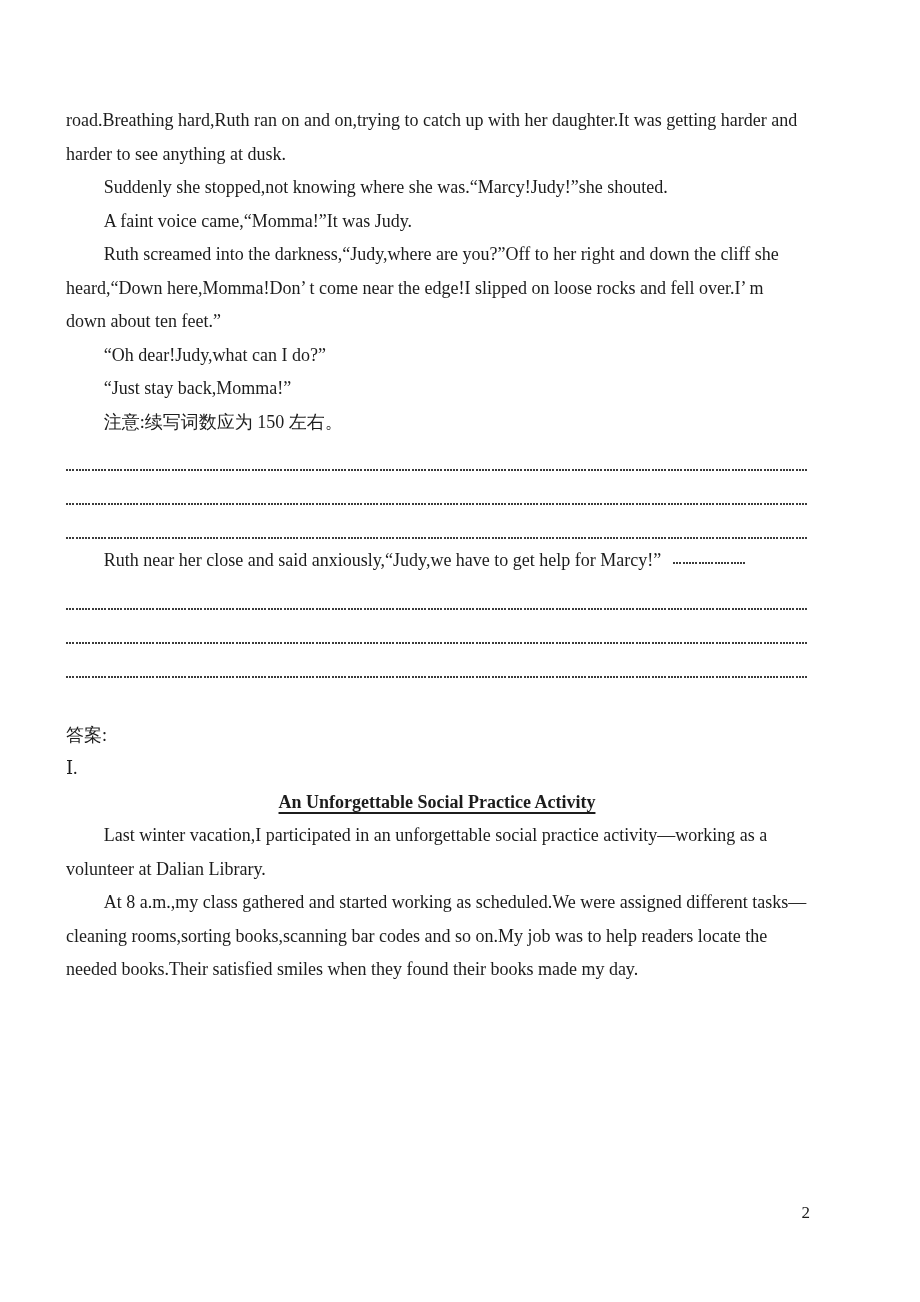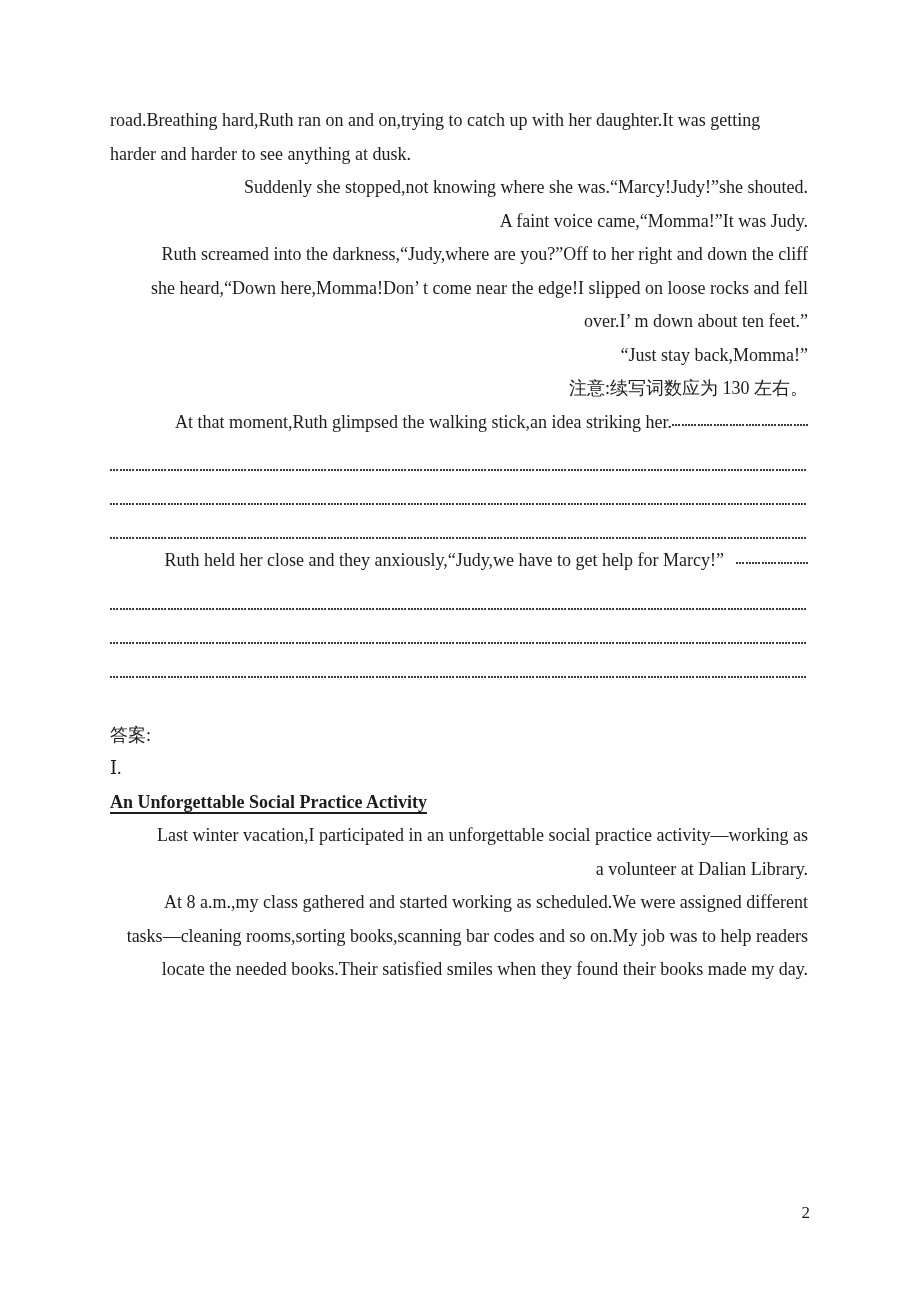--- a/index.html
+++ b/index.html
@@ -7,34 +7,33 @@
     padding: 0;
     background: #ffffff;
   }
   .page {
     position: relative;
     width: 920px;
     height: 1302px;
     margin: 0 auto;
     background: #ffffff;
     box-sizing: border-box;
-    padding: 104px 112px 0 110px;
+    padding: 104px 112px 0 66px;
     font-family: "Liberation Serif", "DejaVu Serif", serif;
     font-size: 18px;
     line-height: 33.5px;
     color: #1c1c1c;
     overflow: hidden;
   }
   p {
     margin: 0;
     text-align: left;
   }
   p.indent {
     text-indent: 2.1em;
-    text-align: right;
   }
   
   .fill-line {
     display: inline-block;
     height: 2px;
     background: repeating-linear-gradient(90deg, #3b3b3b 0 2px, transparent 2px 3.2px);
     vertical-align: baseline;
     position: relative;
     top: -2px;
   }
@@ -53,20 +52,21 @@
     bottom: 5px;
     height: 2px;
     background: repeating-linear-gradient(90deg, #3b3b3b 0 2px, transparent 2px 3.2px);
   }
   .write-block-1 { margin-top: 3px; }
   .write-block-2 { margin-top: 3px; }
   .answers-section {
     margin-top: 36px;
   }
   .essay-title {
+    text-align: center;
     font-weight: bold;
     text-decoration: underline;
     text-decoration-thickness: 2px;
     text-underline-offset: 4px;
   }
   .page-number {
     position: absolute;
     top: 1196px;
     right: 110px;
     font-size: 17px;
@@ -78,35 +78,35 @@
 <div class="page">
 
   <p>road.Breathing hard,Ruth ran on and on,trying to catch up with her daughter.It was getting harder and harder to see anything at dusk.</p>
 
   <p class="indent">Suddenly she stopped,not knowing where she was.“Marcy!Judy!”she shouted.</p>
 
   <p class="indent">A faint voice came,“Momma!”It was Judy.</p>
 
   <p class="indent">Ruth screamed into the darkness,“Judy,where are you?”Off to her right and down the cliff she heard,“Down here,Momma!Don’ t come near the edge!I slipped on loose rocks and fell over.I’ m down about ten feet.”</p>
 
+  <p class="indent">“Oh dear!Judy,what can I do?”</p>
 
   <p class="indent">“Just stay back,Momma!”</p>
 
 
-  <p class="indent">注意:续写词数应为 130 左右。</p>
+  <p class="indent">注意:续写词数应为 150 左右。</p>
 
-  <p class="indent"><span>At that moment,Ruth glimpsed the walking stick,an idea striking her.</span><span class="fill-line w-long"></span></p>
 
   <div class="write-block-1">
     <div class="write-line"></div>
     <div class="write-line"></div>
     <div class="write-line"></div>
   </div>
 
-  <p class="indent"><span>Ruth held her close and they anxiously,“Judy,we have to get help for Marcy!”</span><span class="fill-line w-short"></span></p>
+  <p class="indent"><span>Ruth near her close and said anxiously,“Judy,we have to get help for Marcy!”</span><span class="fill-line w-short"></span></p>
 
   <div class="write-block-2">
     <div class="write-line"></div>
     <div class="write-line"></div>
     <div class="write-line"></div>
   </div>
 
   <div class="answers-section">
     <p>答案:</p>
     <p>Ⅰ.</p>

